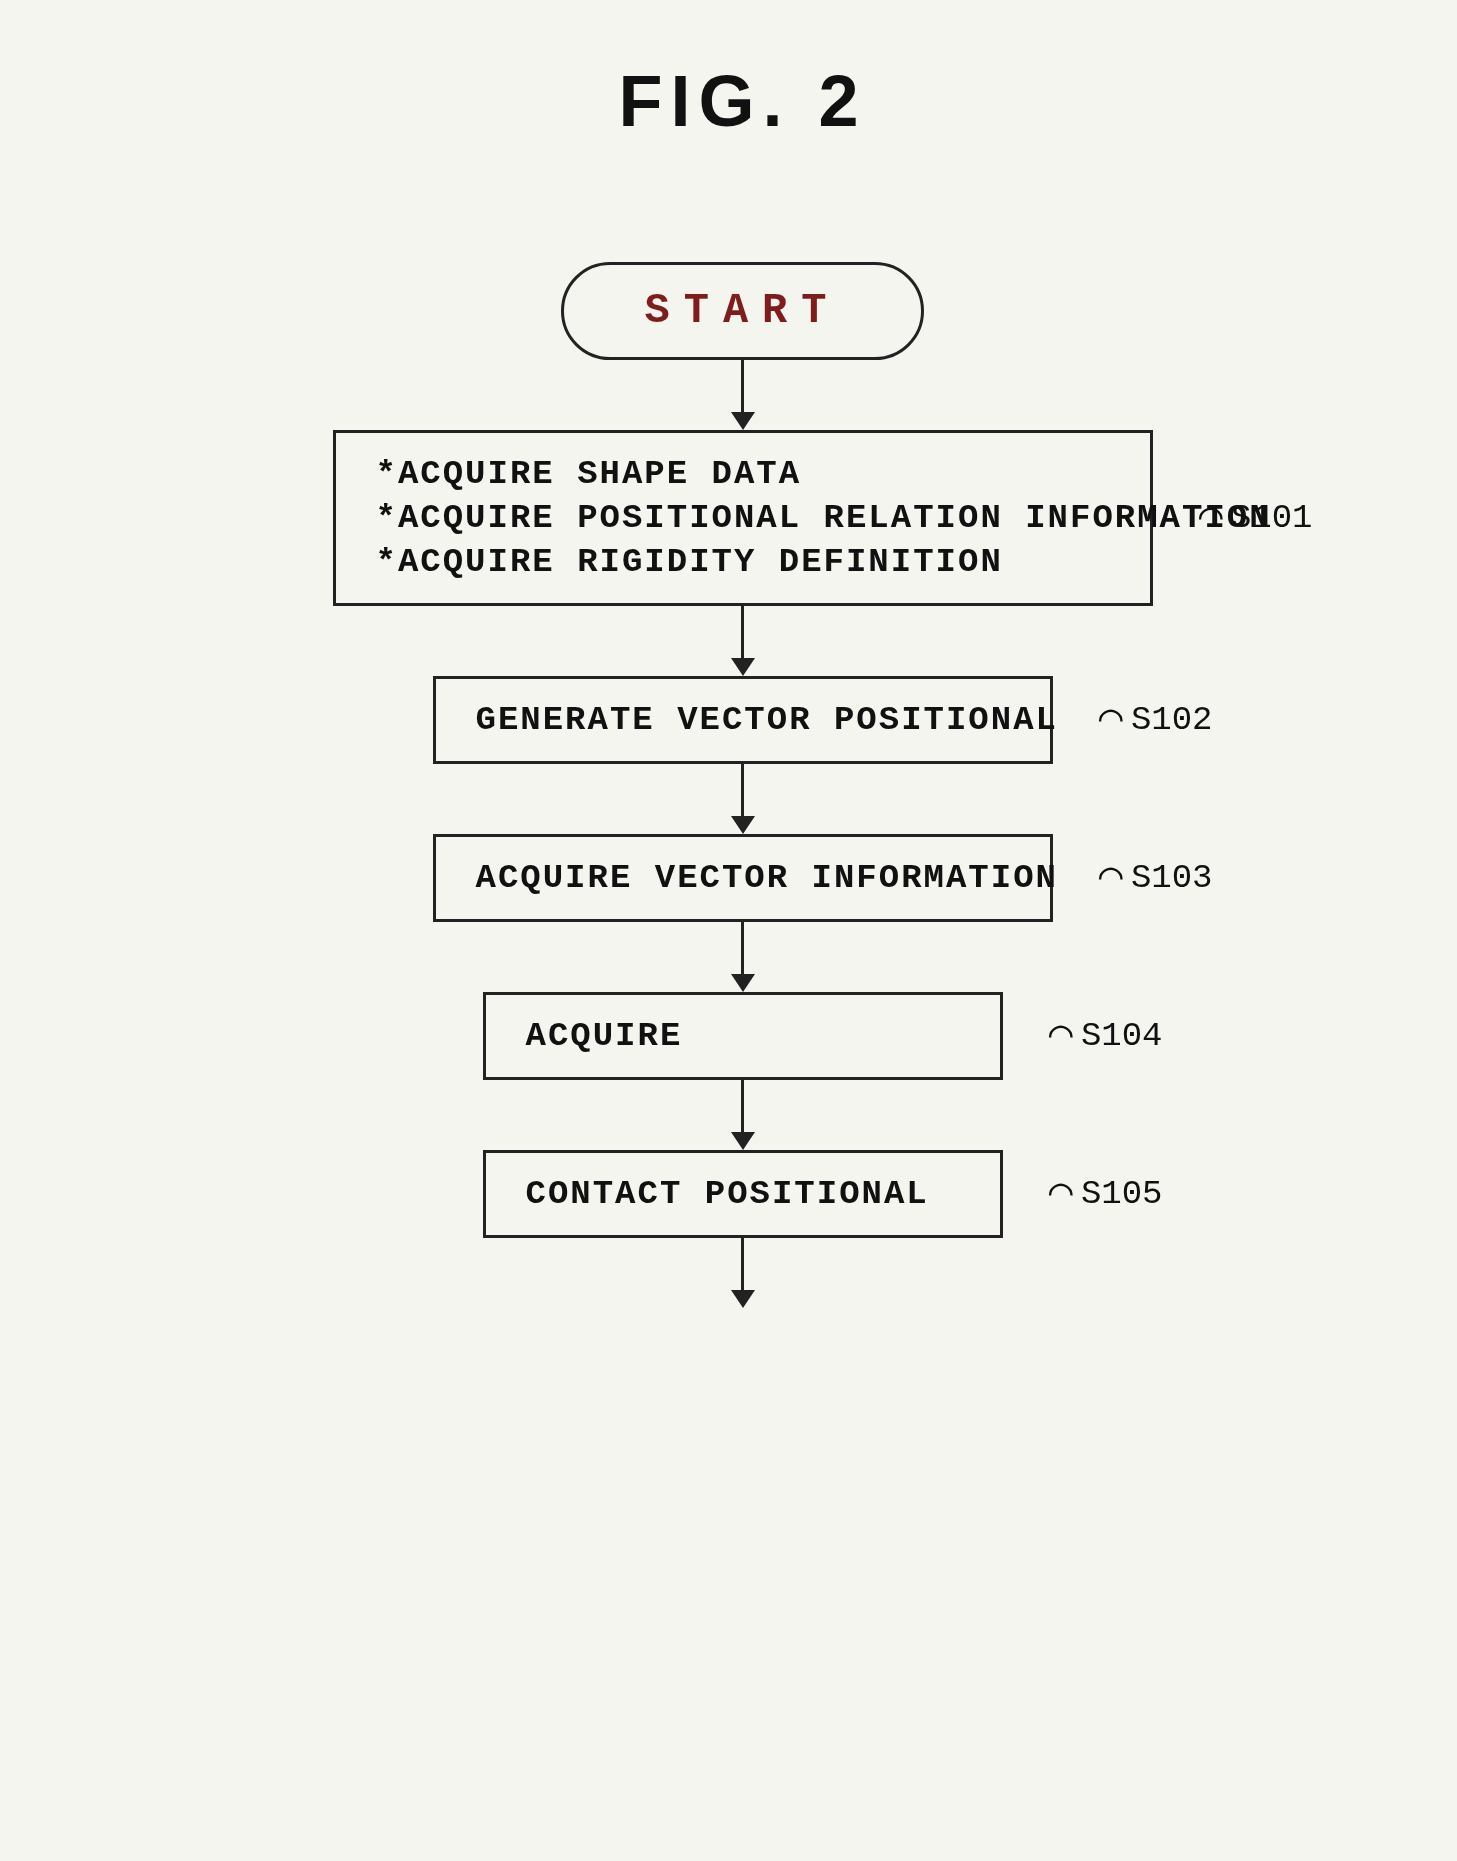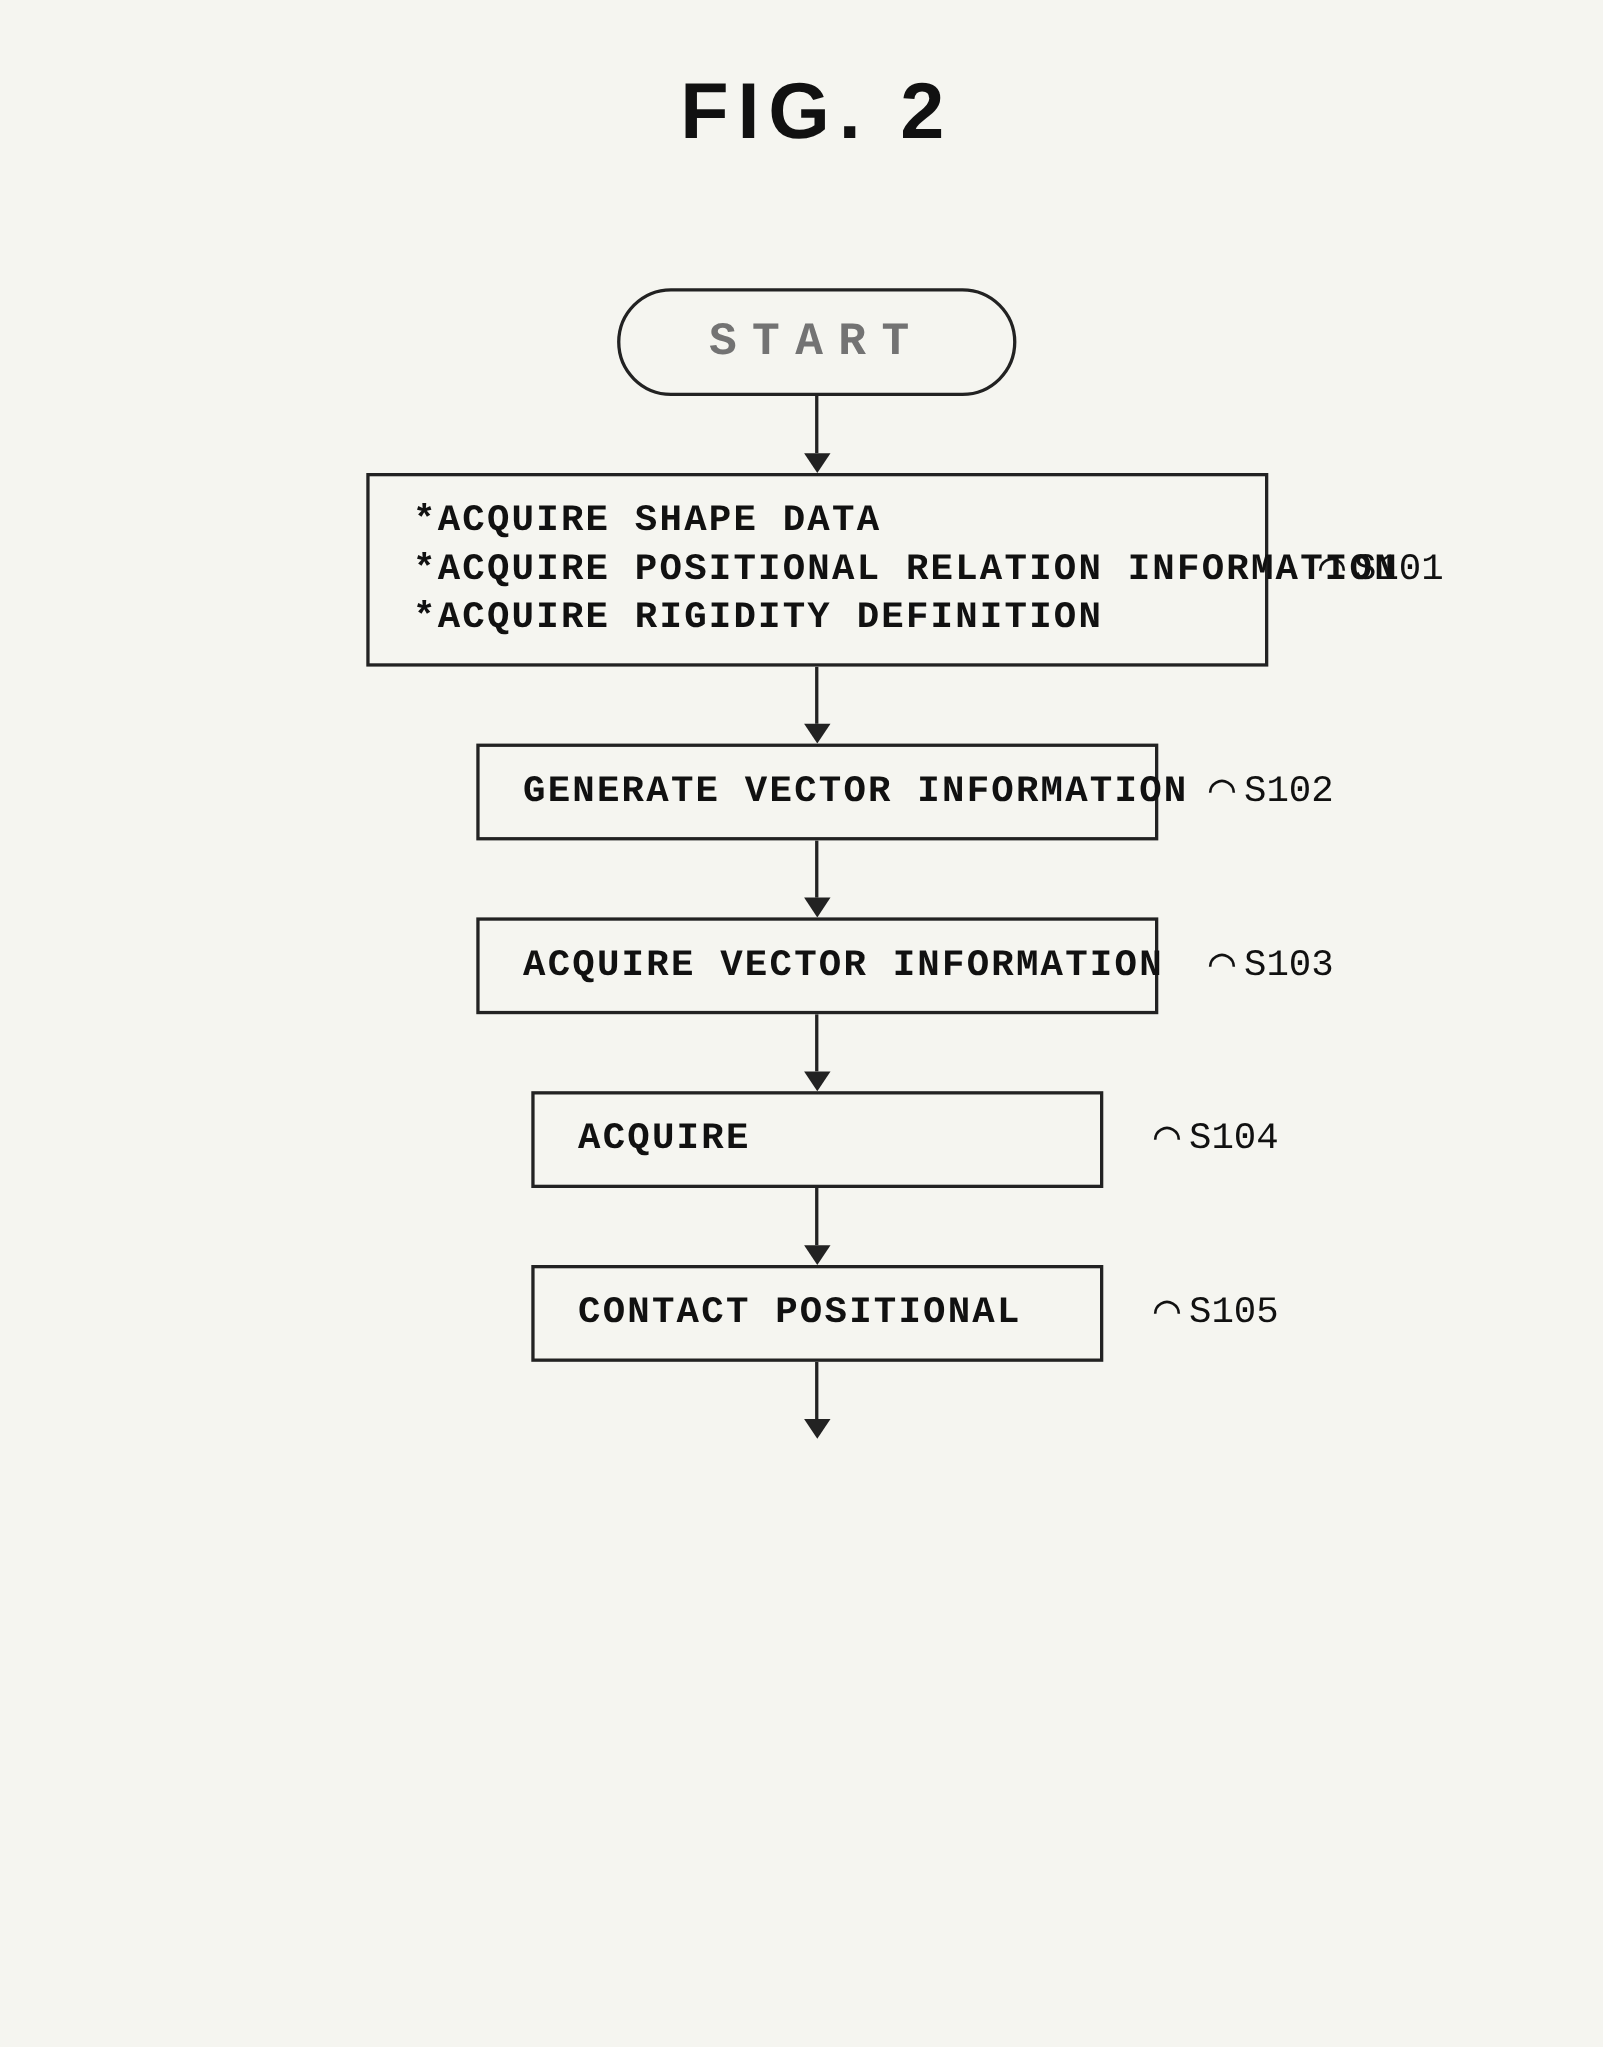--- a/index.html
+++ b/index.html
@@ -48,21 +48,21 @@
     }
 
     
     .pill-box {
       border: 3px solid #222;
       border-radius: 50px;
       padding: 22px 80px;
       font-size: 42px;
       letter-spacing: 14px;
       font-weight: bold;
-      color: #737373;
+      color: #7f1d1d;
       background: #f5f5f0;
       min-width: 340px;
       text-align: center;
     }
 
     
     .arrow {
       display: flex;
       flex-direction: column;
       align-items: center;
@@ -178,21 +178,21 @@
     </div>
 
     <div class="arrow">
       <div class="arrow-line"></div>
       <div class="arrow-head"></div>
     </div>
 
     <div class="step-wrapper">
       <div class="rect-box medium">
         <div class="multi-line-content">
-          <div class="line">GENERATE VECTOR INFORMATION</div>
+          <div class="line">GENERATE VECTOR POSITIONAL</div>
         </div>
       </div>
       <div class="step-label">
         <span class="curve">⌒</span>
         <span>S102</span>
       </div>
     </div>
 
     <div class="arrow">
       <div class="arrow-line"></div>

